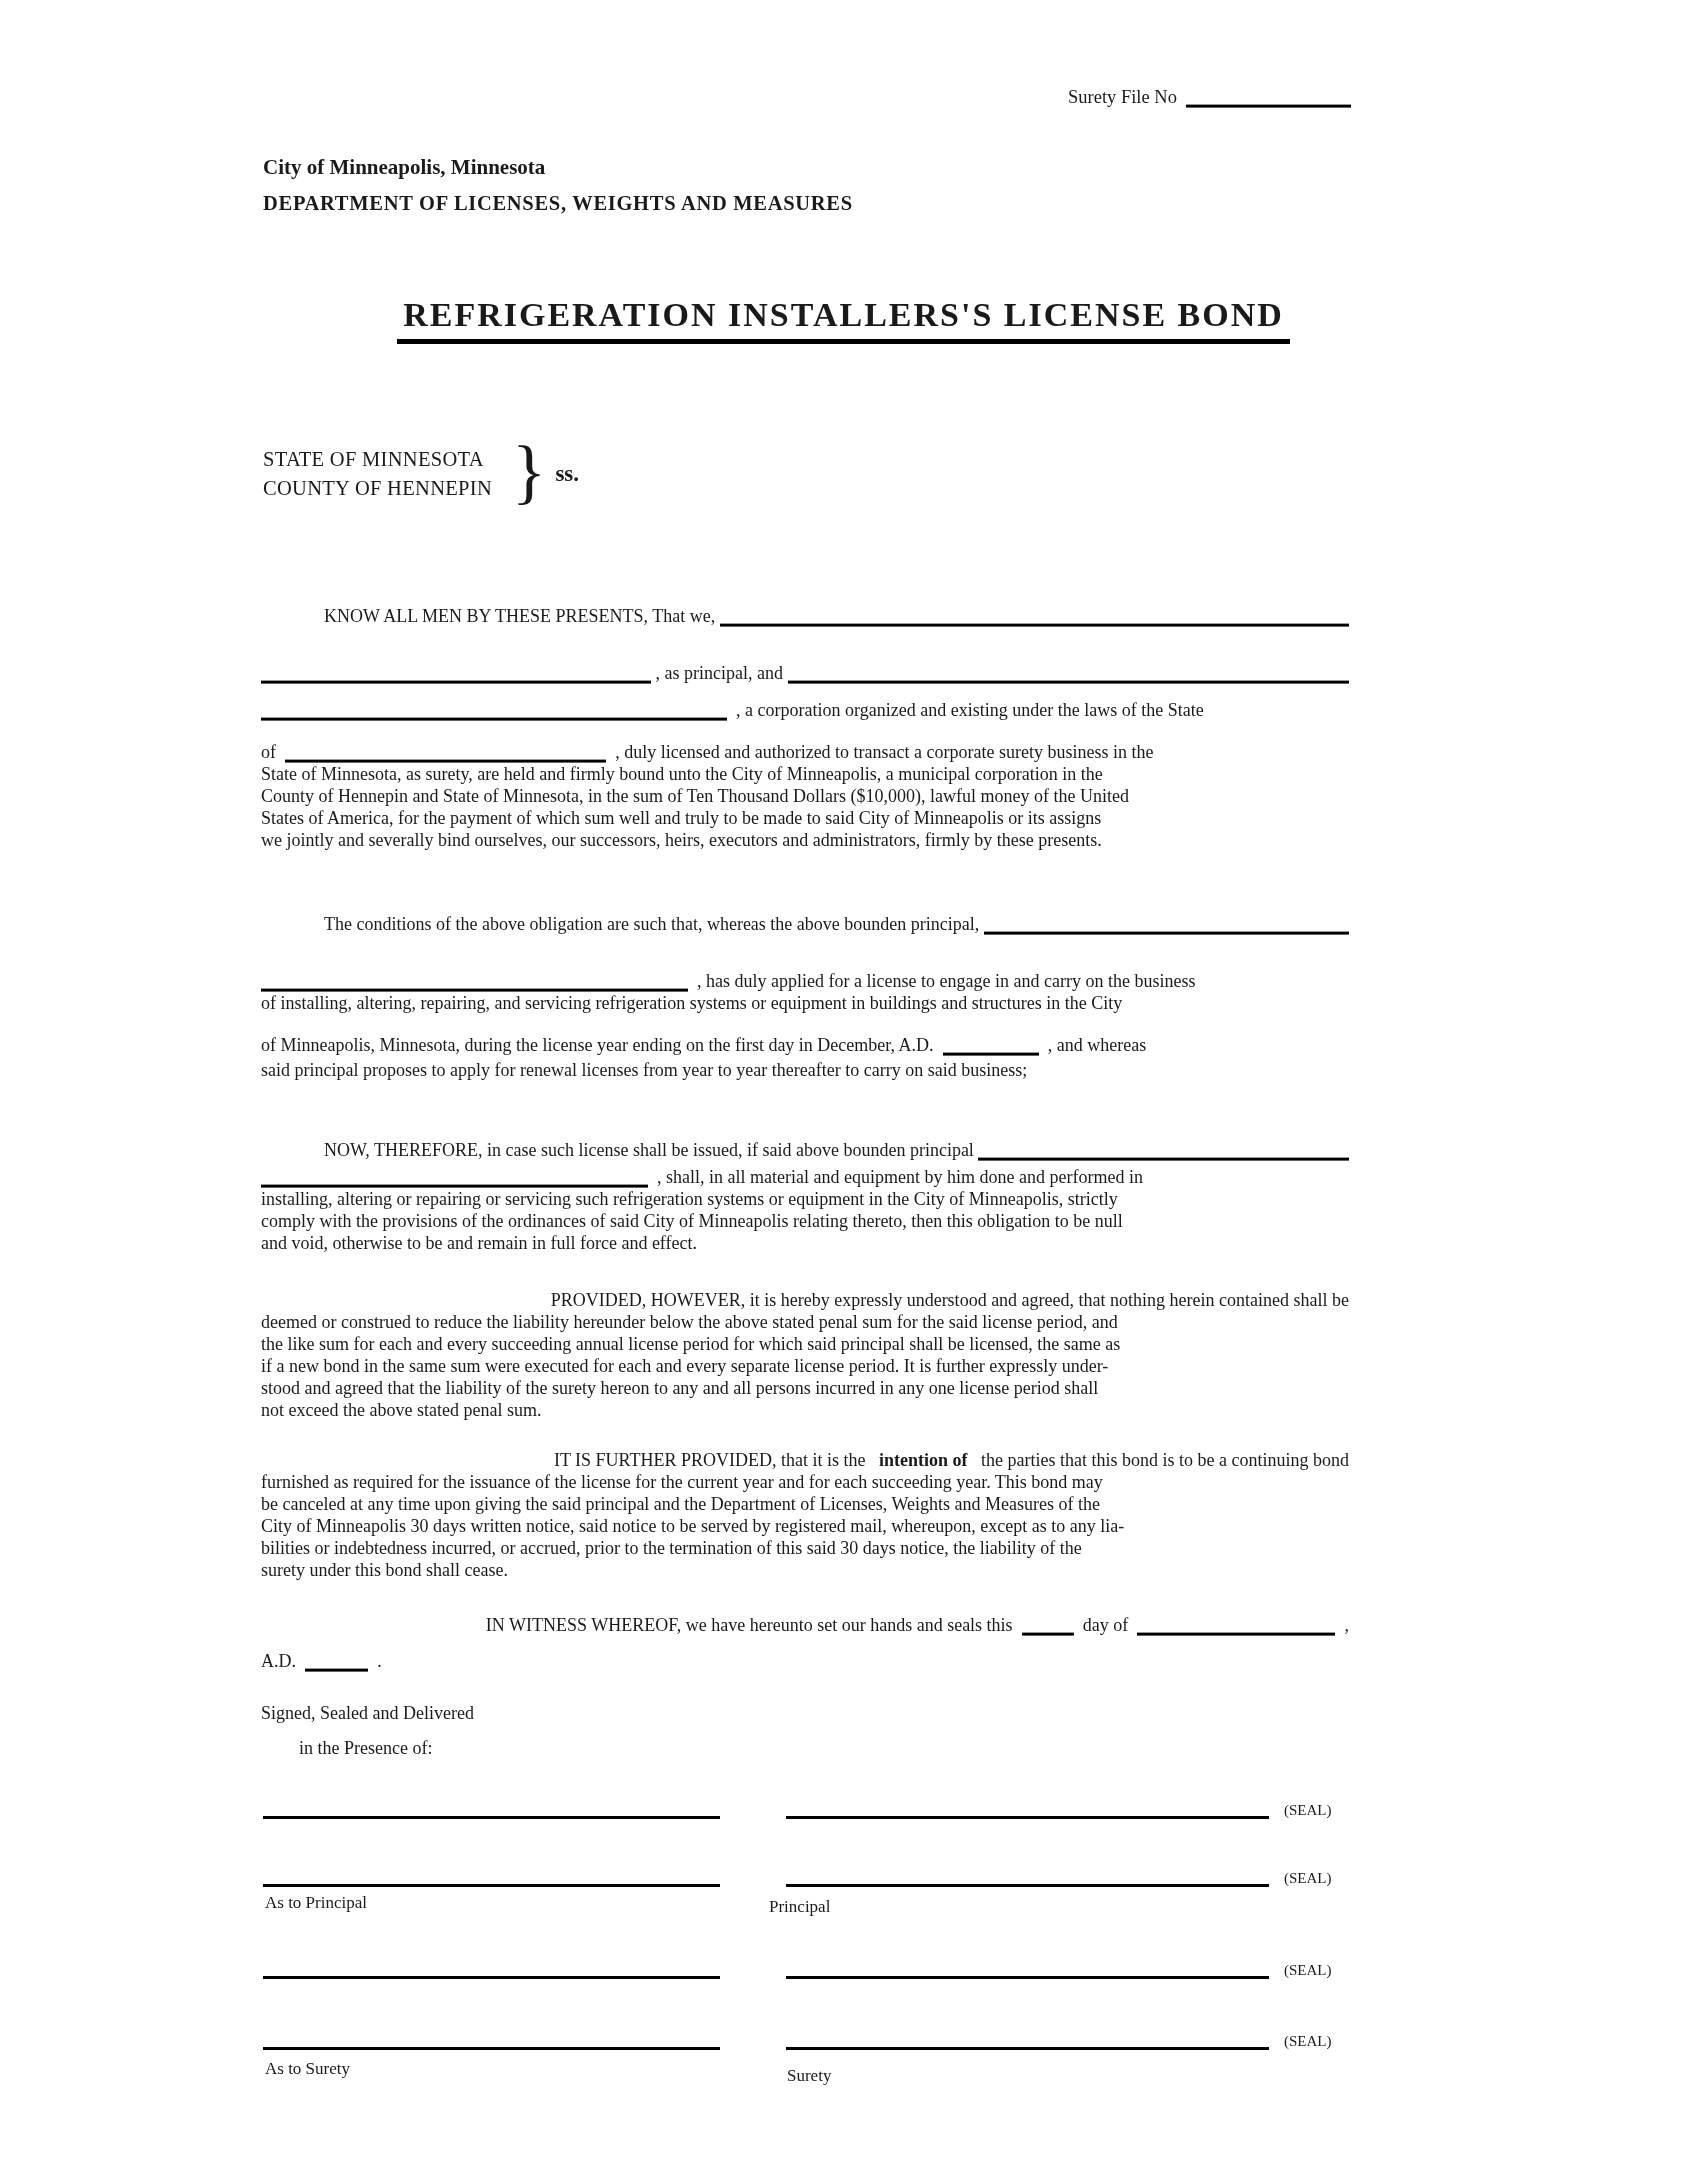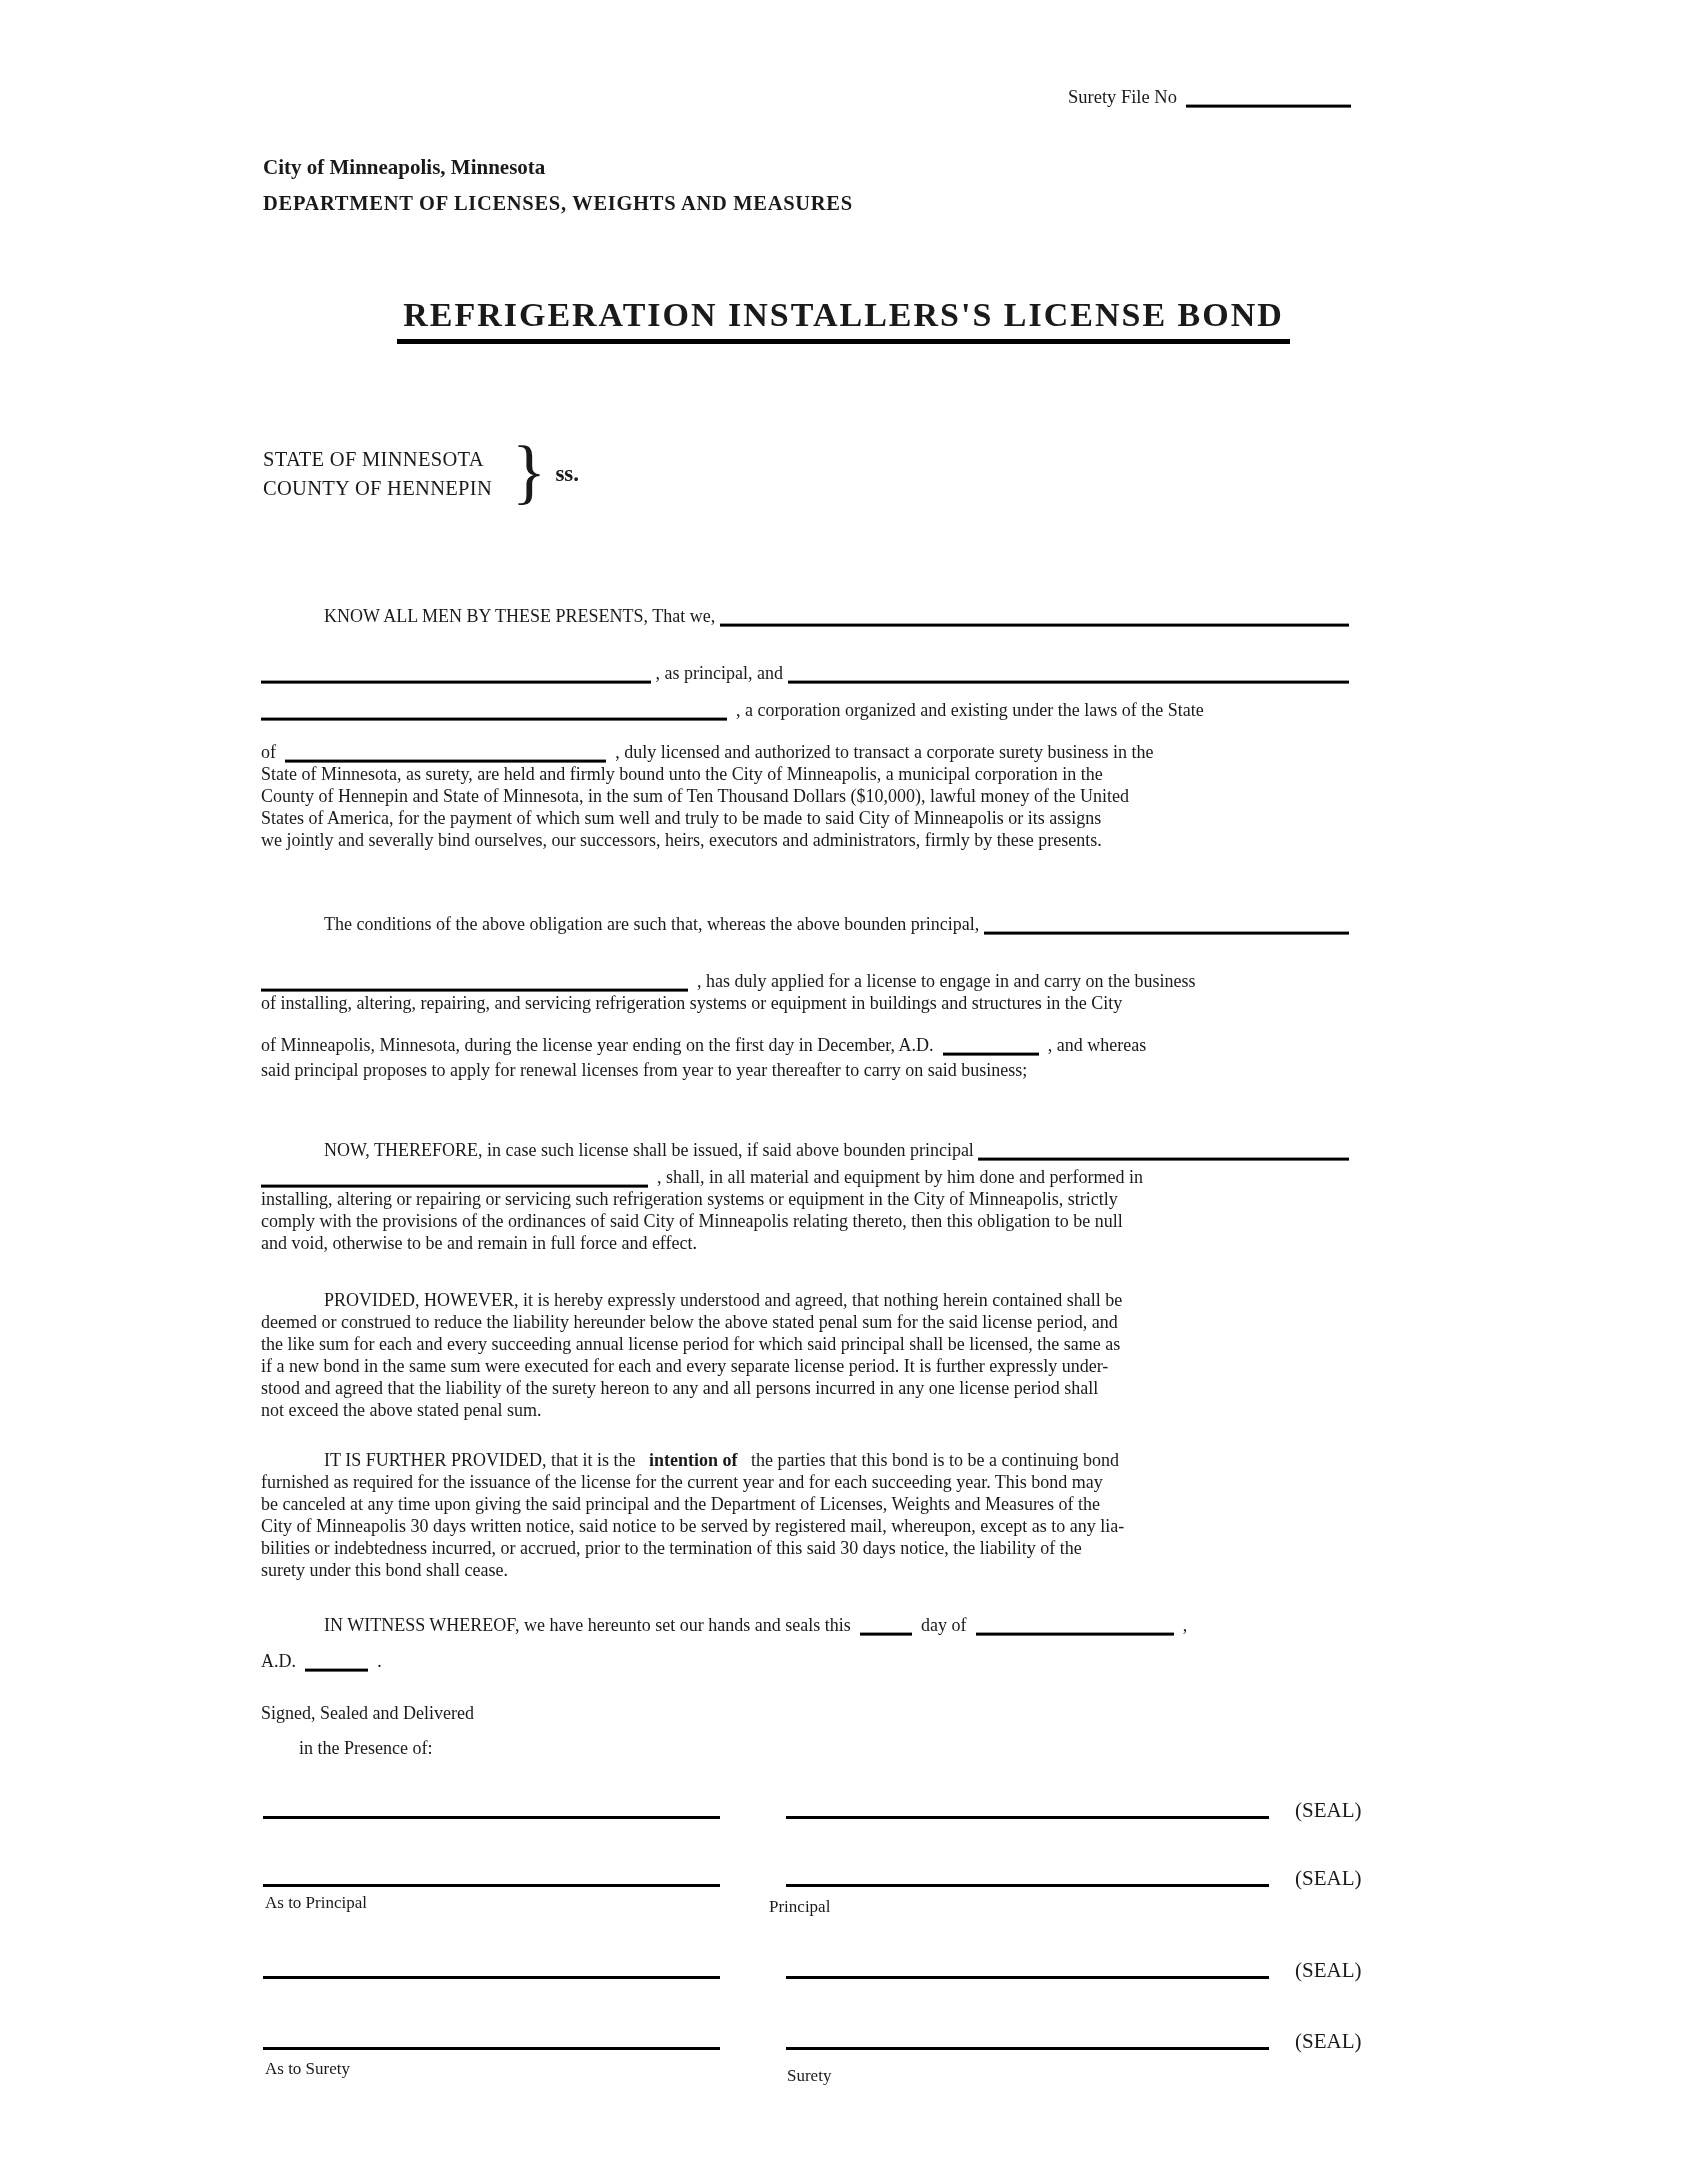--- a/index.html
+++ b/index.html
@@ -4,21 +4,21 @@
 <style>
   html,body { margin:0; padding:0; background:#ffffff; }
   .page {
     position:relative; width:1687px; height:2183px; background:#ffffff;
     font-family:"Liberation Serif","DejaVu Serif",serif; color:#1a1a1a; overflow:hidden;
   }
   .abs { position:absolute; }
   .col { left:261px; width:1088px; box-sizing:border-box; }
   .line { font-size:18px; line-height:22.5px; white-space:nowrap; }
   .flexline { display:flex; align-items:baseline; }
-  .ind { text-indent:63px; }
+  .ind { text-indent:63px;text-align:right; }
   .find { padding-left:63px; }
   .blank {
     display:inline-block; height:6.6px; border-bottom:3.3px solid #000;
     transform:translateY(4.6px); margin:0 4.6px;
   }
   .fill { flex:1 1 auto; margin-right:0; }
   .surety-line { top:86px; left:1068px; font-size:18.5px; }
   .hdr-city { top:155px; left:263px; font-size:21px; font-weight:700; }
   .hdr-dept { top:192px; left:263px; font-size:20.5px; font-weight:700; letter-spacing:0.7px; }
   .title-wrap { top:296px; left:0; width:1687px; text-align:center; }
@@ -30,21 +30,21 @@
   .venue-lines div { font-size:20.5px; font-weight:400; line-height:29px; letter-spacing:0.3px; }
   .brace { font-size:71px; line-height:57px; font-weight:400; margin-left:20px; transform:translateY(-2.6px); }
   .ss { font-size:23px; font-weight:700; margin-left:9.3px; }
   .bold { font-weight:700; }
   .lh33 .line { line-height:22px; }
   .sigrow { position:absolute; left:263px; width:1111px; display:flex; align-items:flex-end; }
   .sl { height:21px; border-bottom:3.3px solid #000; }
   .sl-left { width:457px; }
   .sgap { width:66px; }
   .sl-right { width:483px; }
-  .seal { font-size:21px; margin-left:26px; line-height:18.5px; white-space:nowrap; }
+  .seal { font-size:15px; margin-left:15px; line-height:18.5px; white-space:nowrap; }
   .lab { position:absolute; font-size:17px; white-space:nowrap; }
 </style>
 </head>
 <body>
 
 <div class="page">
 
   <div class="abs surety-line line">
     <span>Surety File No</span>
     <span class="blank" style="width:165px"></span>

